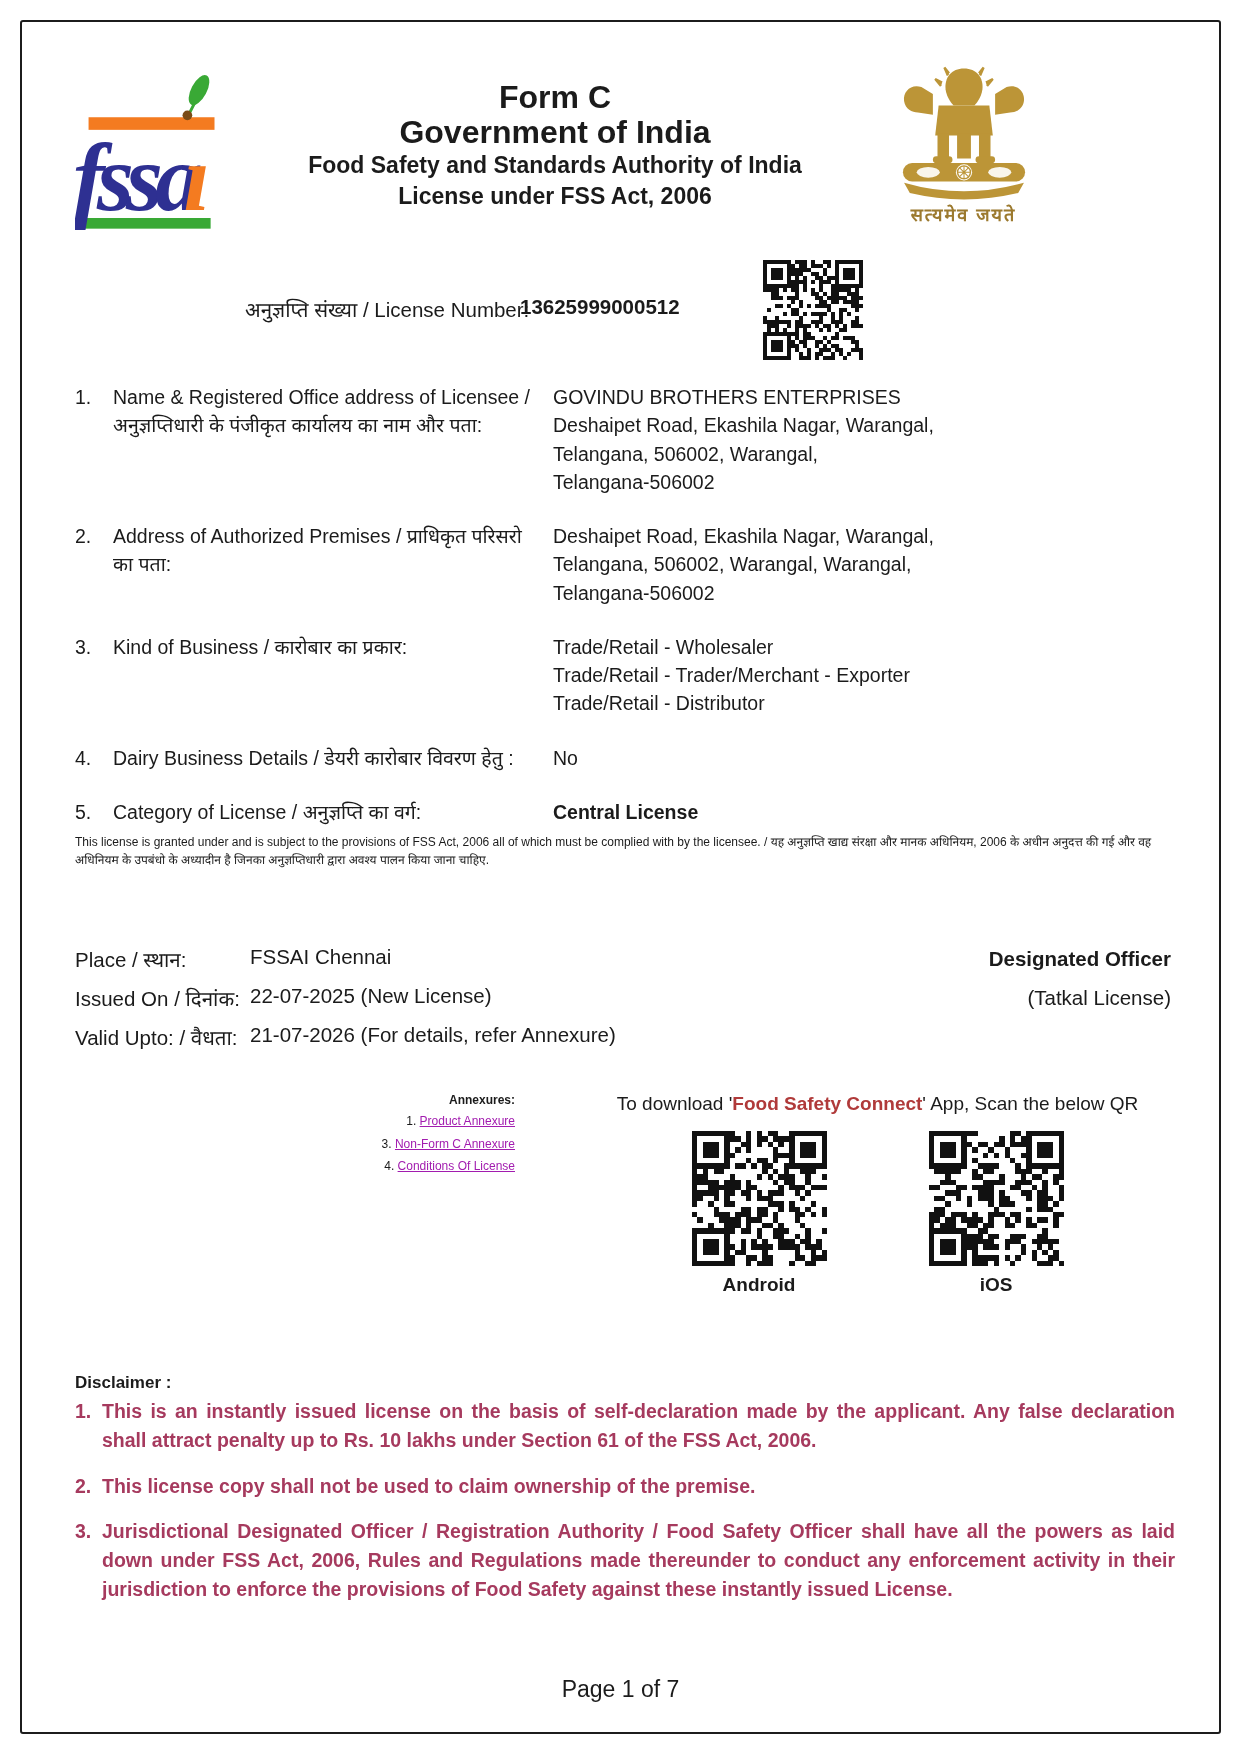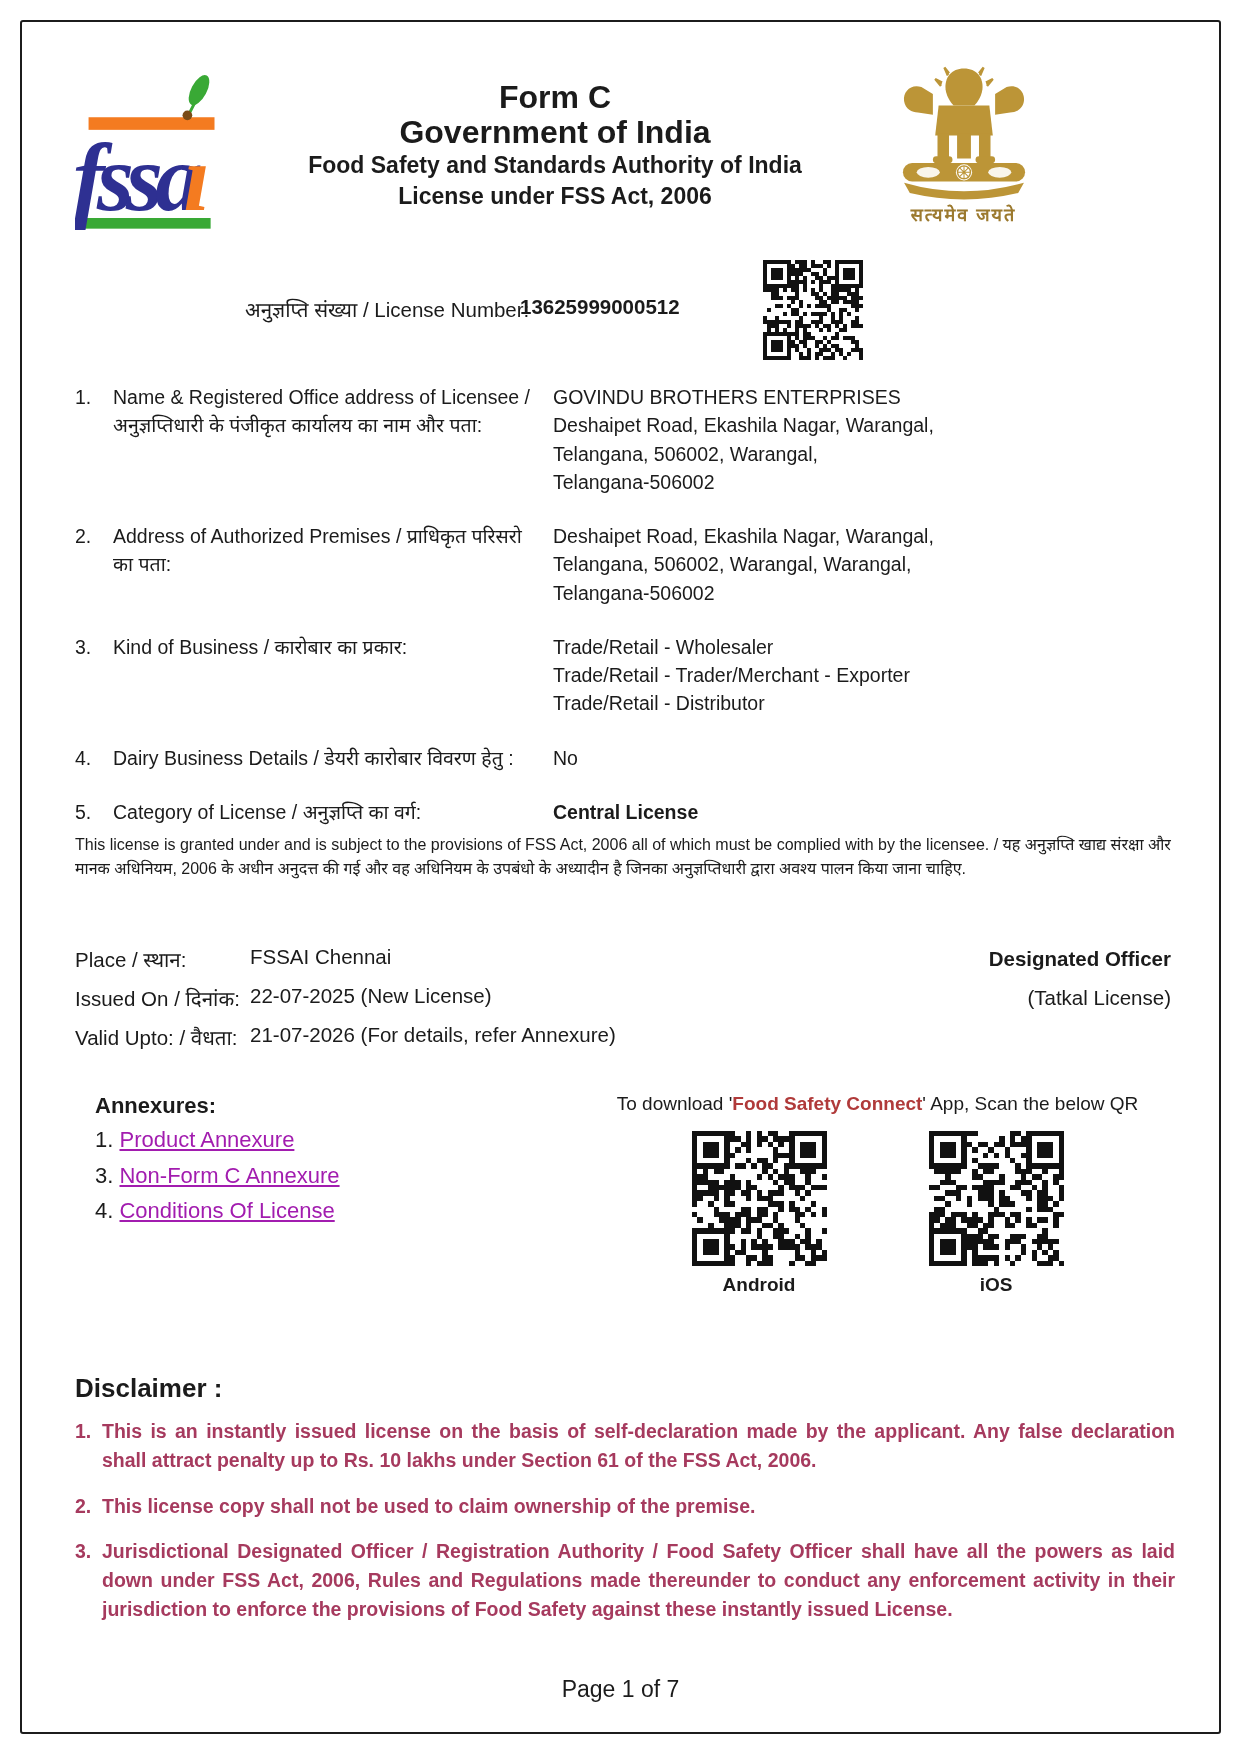--- a/index.html
+++ b/index.html
@@ -26,46 +26,46 @@
 
   
   #sec-details{position:absolute;left:75px;top:383px;right:68px;font-size:19.5px;line-height:1.45;}
   .drow{display:flex;margin-bottom:26px;}
   .d-no{width:38px;flex:none;}
   .d-label{width:418px;flex:none;padding-right:22px;}
   .d-value{flex:1;white-space:pre-line;}
   .d-value.bold{font-weight:bold;}
 
   
-  #sec-grant{position:absolute;left:75px;top:833px;right:66px;font-size:16px;line-height:1.5;}
+  #sec-grant{position:absolute;left:75px;top:833px;right:66px;font-size:12px;line-height:1.5;}
 
   
   #sec-issue{position:absolute;left:75px;top:945px;right:70px;font-size:20.5px;}
   .issue-row{display:flex;margin-bottom:11px;}
   .i-label{width:175px;flex:none;}
   #officer-block{position:absolute;right:0;top:2px;text-align:right;}
   #officer-title{font-weight:bold;font-size:20.5px;}
   #officer-sub{margin-top:15px;font-size:20.5px;}
 
   
-  #sec-annex{position:absolute;left:95px;top:1093px;width:420px;font-size:22px;}
+  #sec-annex{position:absolute;left:95px;top:1093px;width:420px;font-size:12px;text-align:right;}
   #annex-title{font-weight:bold;margin-bottom:7px;}
   .annex-item{margin-bottom:7px;line-height:1.3;}
   .annex-item a{color:#a21caf;text-decoration:underline;}
   #sec-app{position:absolute;left:600px;top:1093px;width:555px;}
   #dl-text{text-align:center;font-size:19px;}
   #dl-text .hl{color:#B03A3A;font-weight:bold;}
   #qr-row{display:flex;justify-content:center;gap:102px;margin-top:16px;}
   .qr-col{width:135px;text-align:center;}
   .qr-box{width:135px;height:135px;}
   .qr-label{margin-top:8px;font-weight:bold;font-size:19px;}
 
   
   #sec-disclaimer{position:absolute;left:75px;top:1373px;right:66px;}
-  #disc-title{font-weight:bold;font-size:26px;margin-bottom:13px;}
+  #disc-title{font-weight:bold;font-size:17px;margin-bottom:4px;}
   .disc-item{display:flex;color:#A63A5E;font-weight:bold;font-size:19.5px;line-height:1.5;margin-bottom:16px;}
   .disc-no{width:27px;flex:none;}
   .disc-text{flex:1;text-align:justify;}
 
   
   #footer{position:absolute;left:0;top:1676px;width:100%;text-align:center;font-size:23px;}
 </style>
 </head>
 <body>
 

